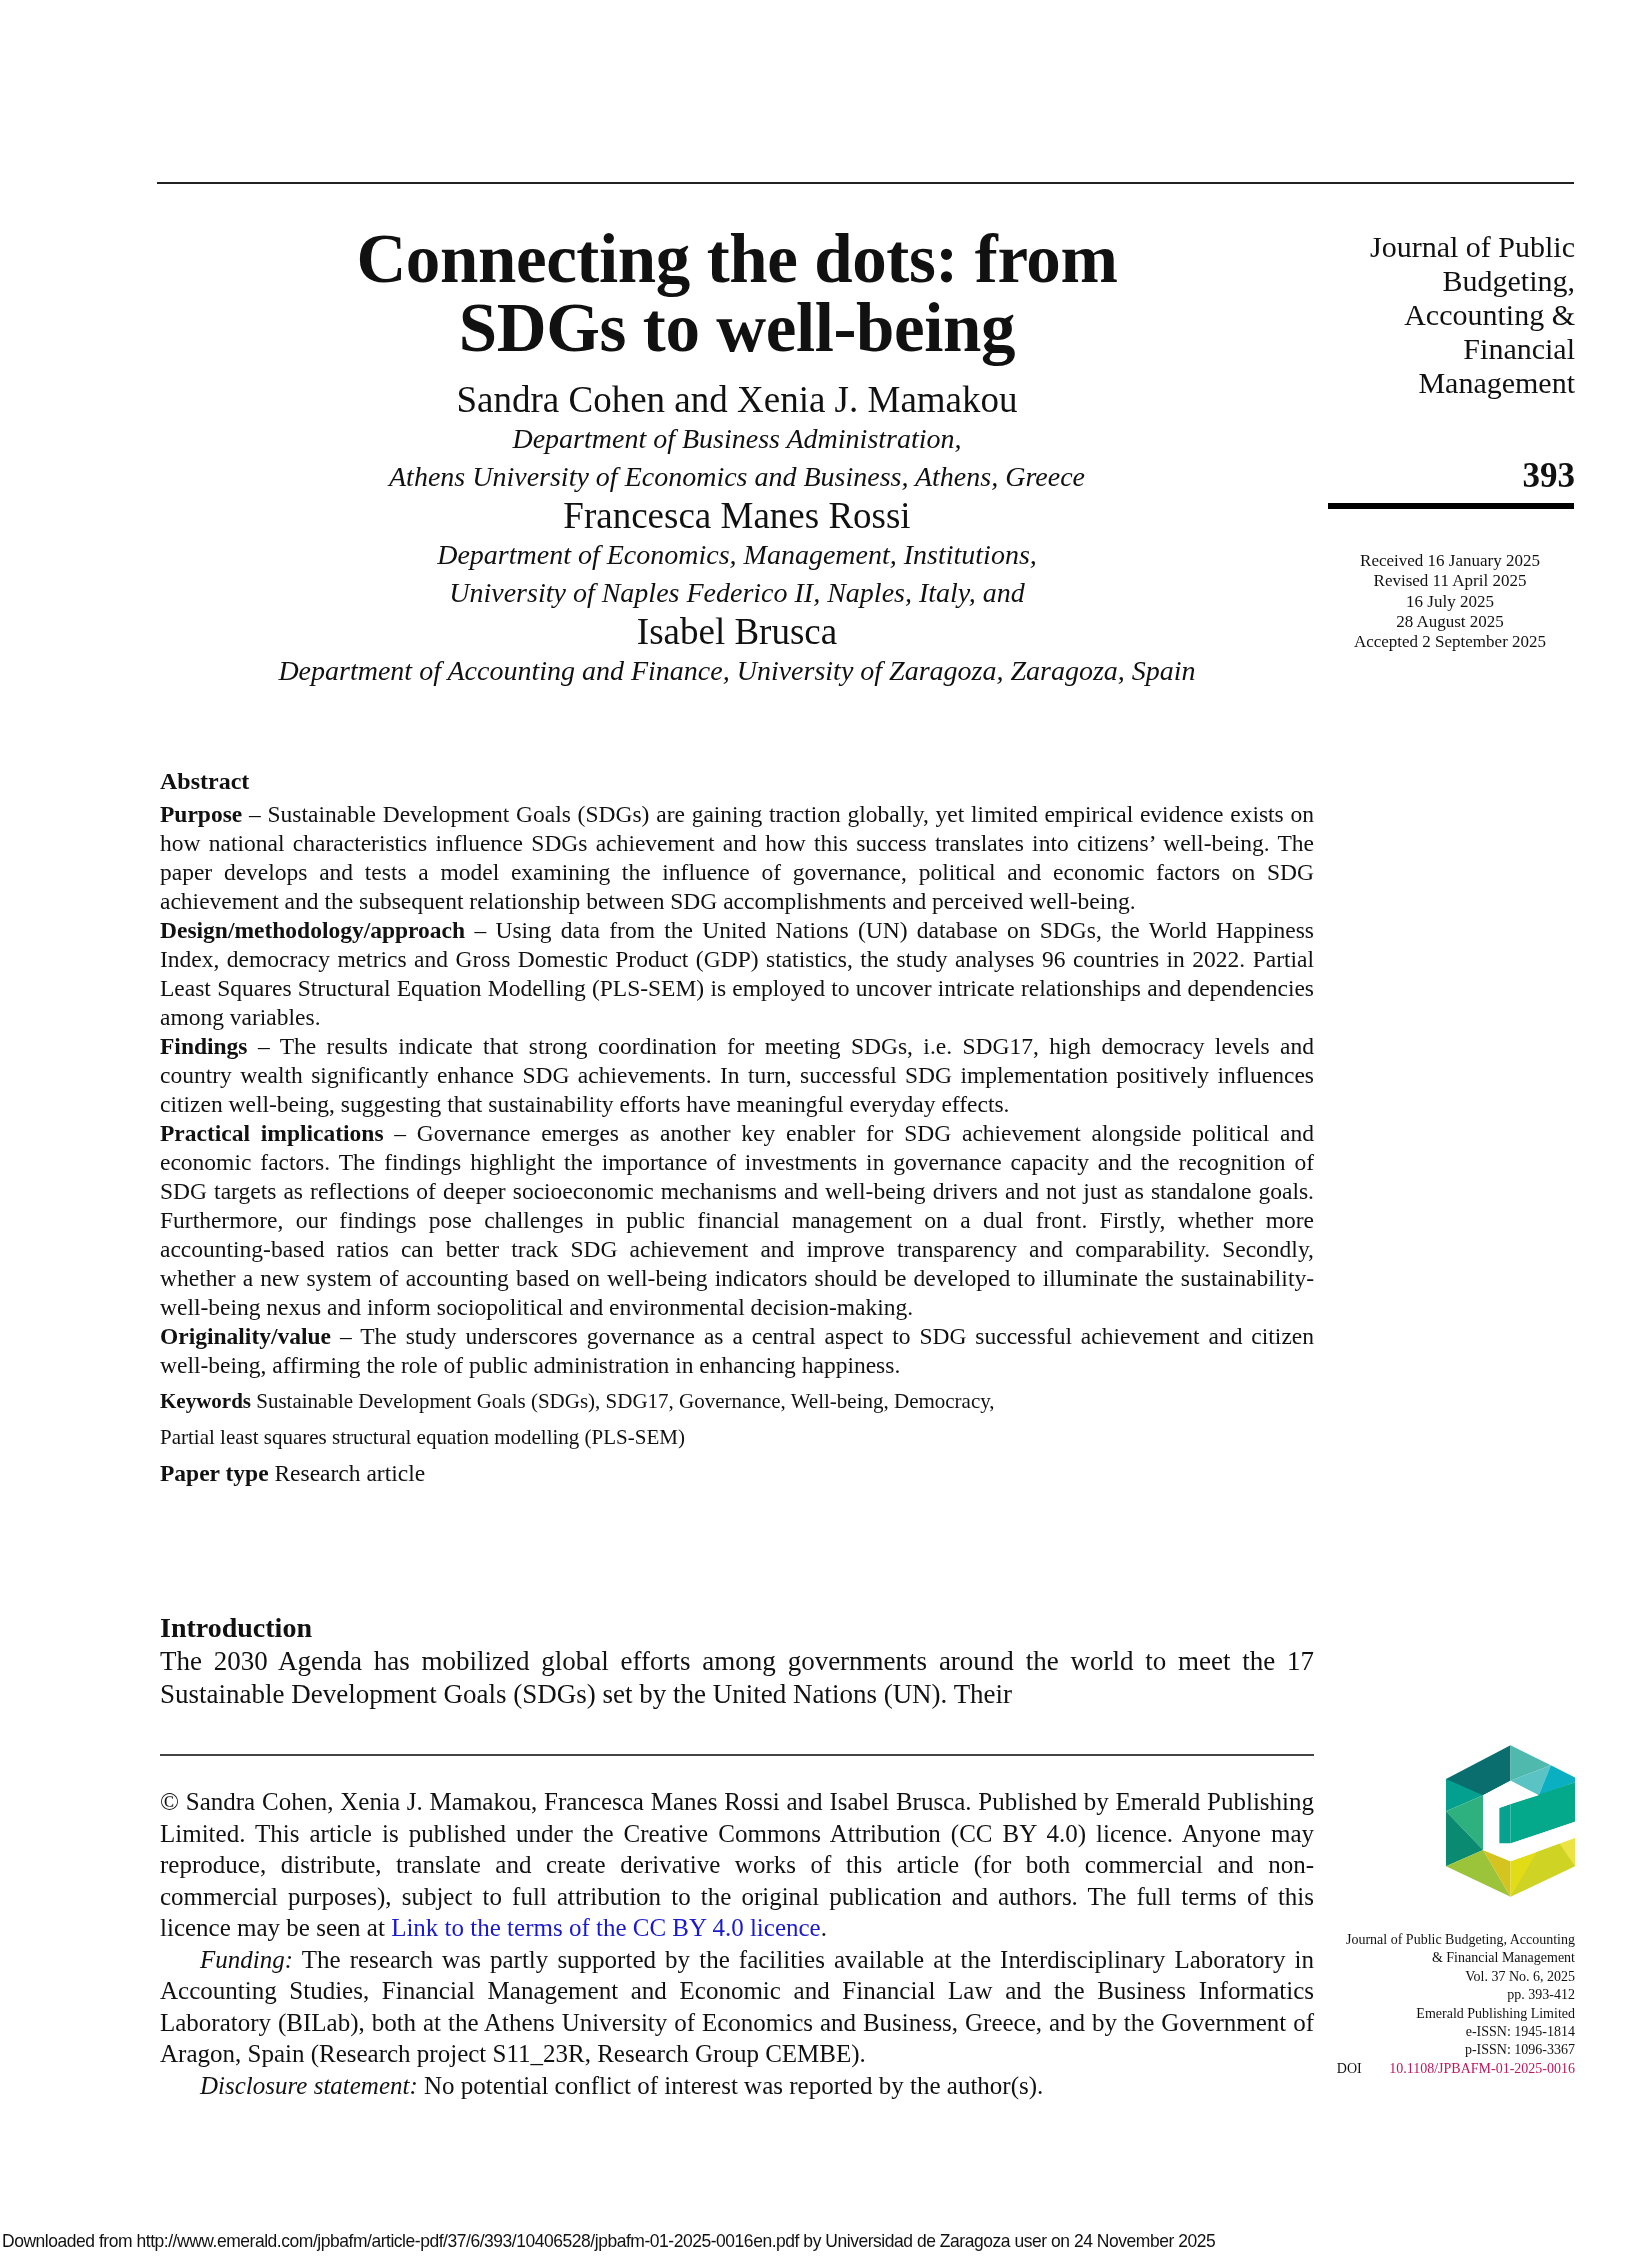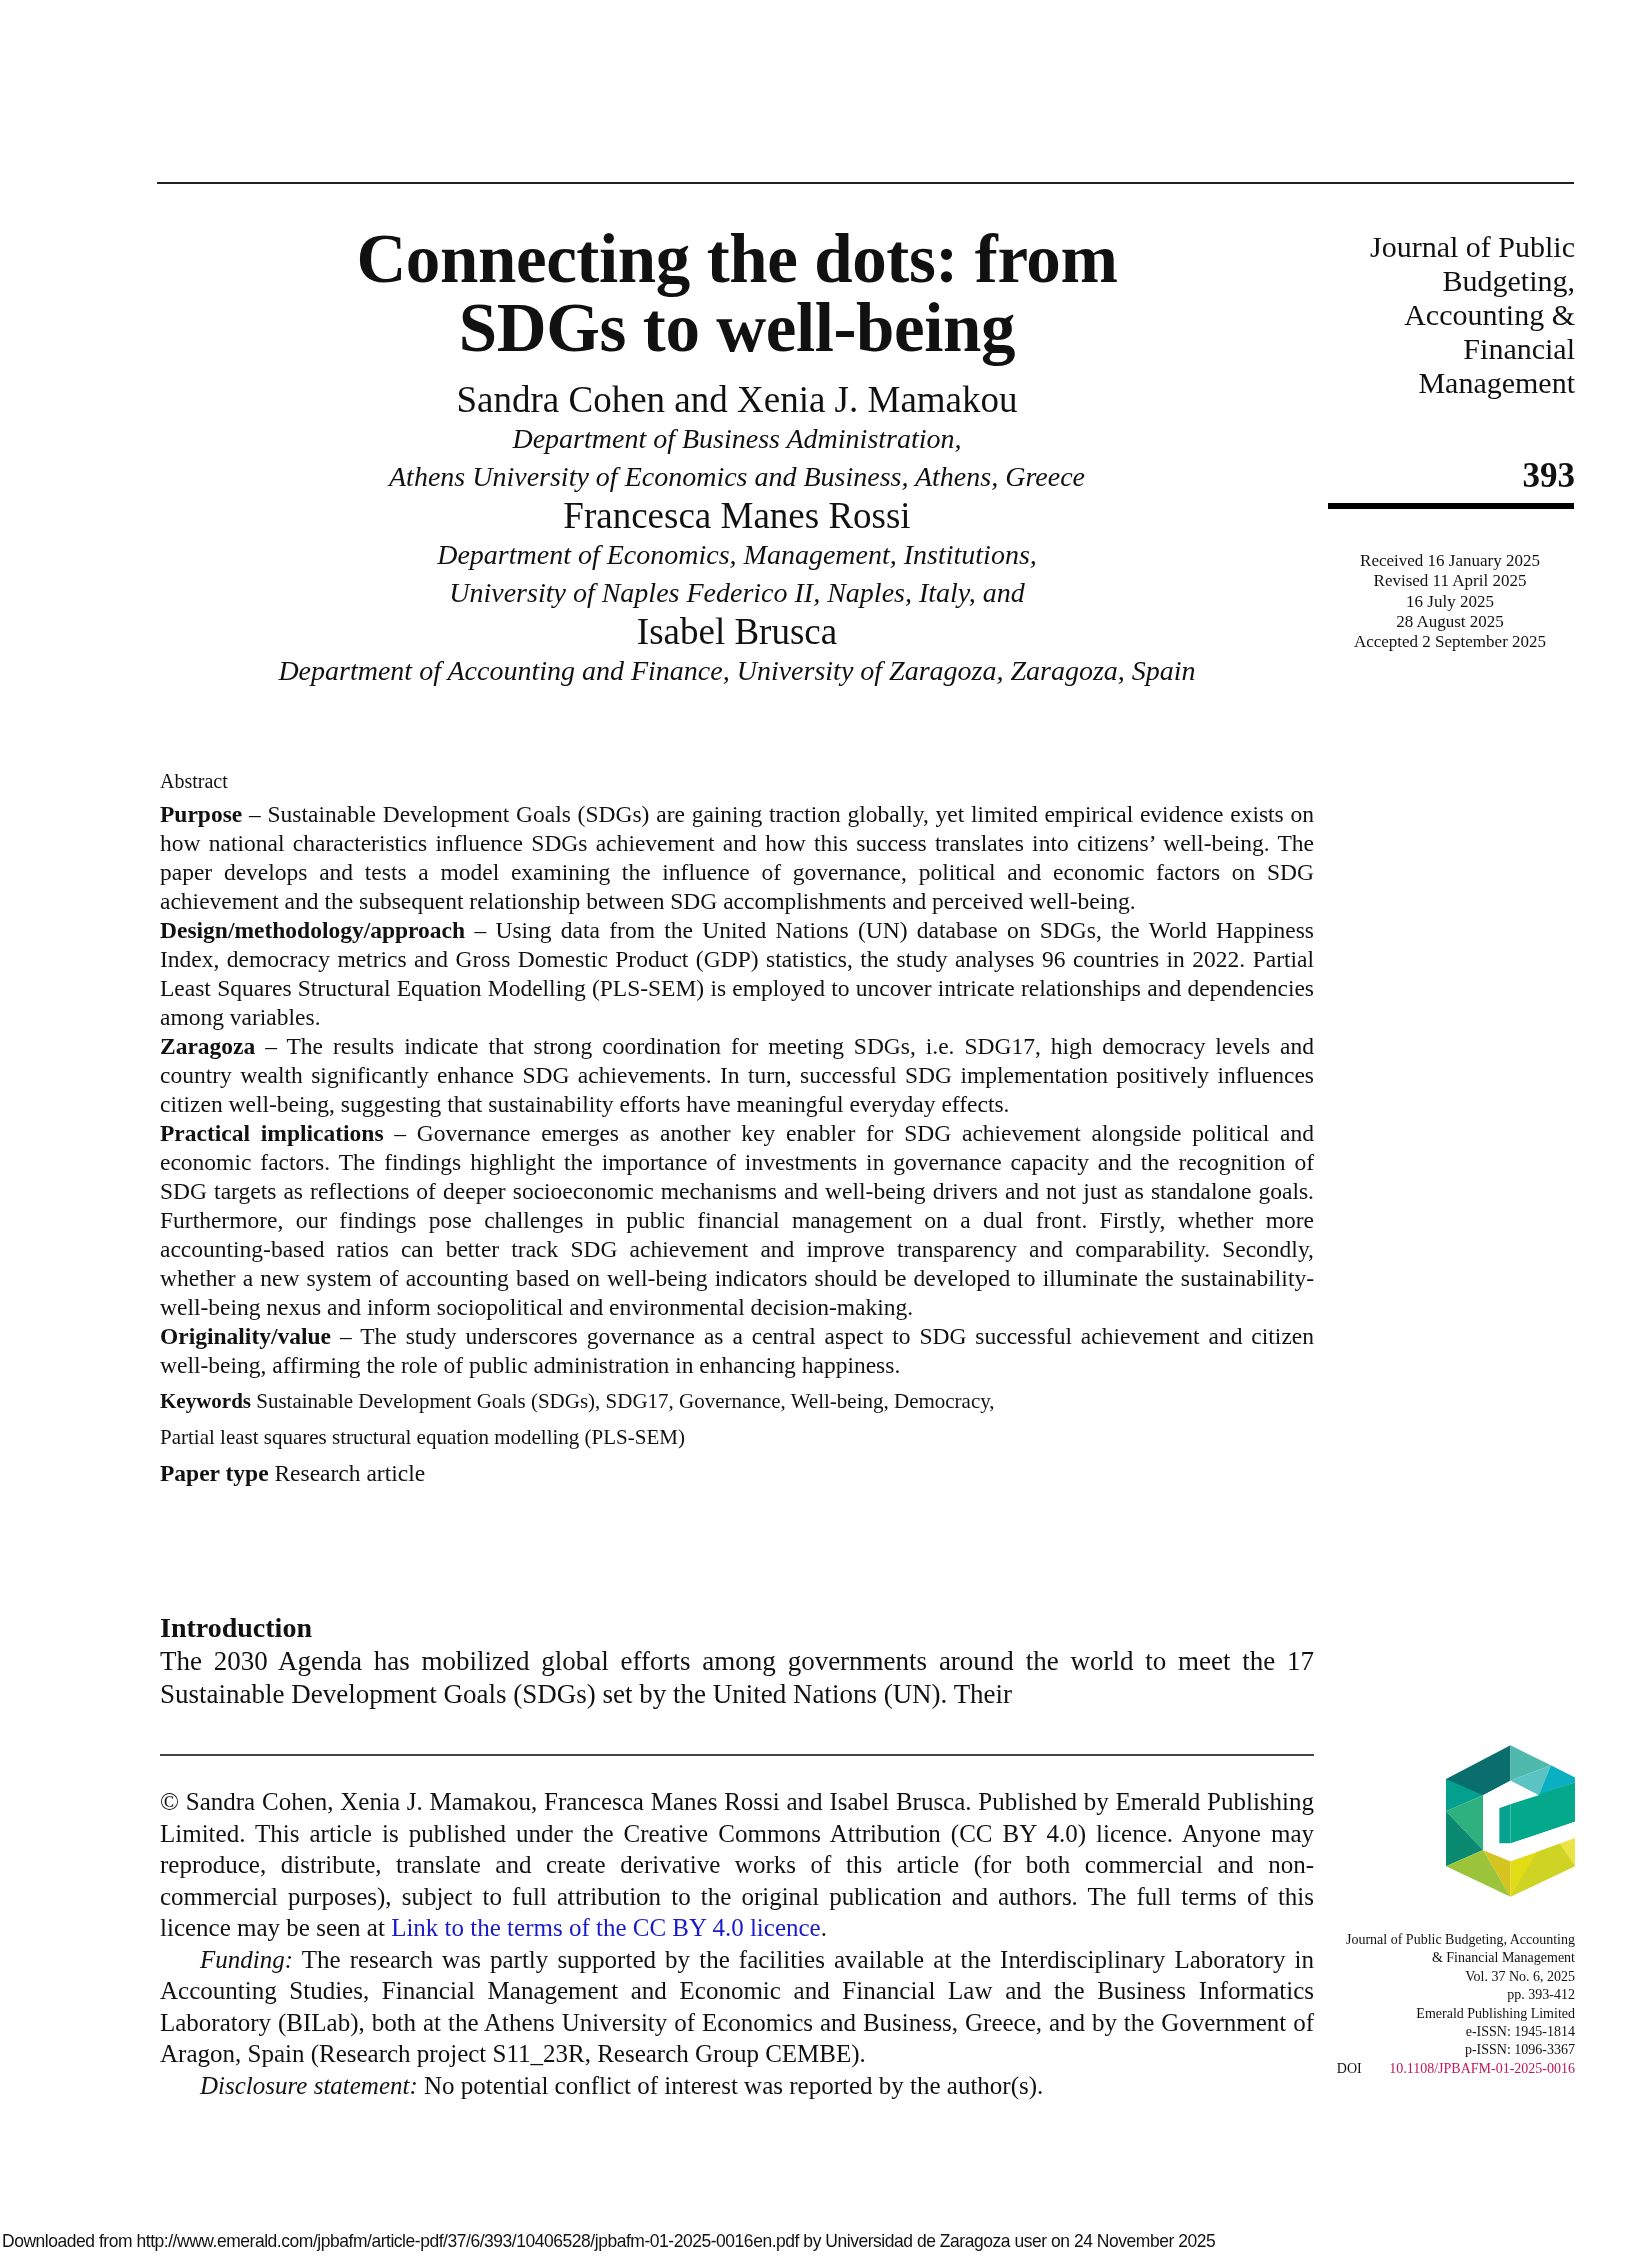--- a/index.html
+++ b/index.html
@@ -16,21 +16,21 @@
       font-weight: bold; font-size: 69px; line-height: 69px; letter-spacing: -0.4px;
     }
     .title span { display: block; }
 
     .authors { position: absolute; left: 0; top: 380px; width: 1154px; text-align: center; }
     .author-name { font-size: 37px; line-height: 40px; display: block; }
     .affil { font-style: italic; font-size: 28px; line-height: 38px; display: block; }
     .affil-wide { margin-left: -27px; margin-right: -27px; }
 
     .abstract { position: absolute; left: 0; top: 762px; width: 1154px; }
-    .abstract h2 { font-size: 20px; font-weight: normal; line-height: 38px; }
+    .abstract h2 { font-size: 24px; font-weight: bold; line-height: 38px; }
     .abs-par { font-size: 23.5px; line-height: 29px; text-align: justify; }
     .abs-par b { font-weight: bold; }
     .kw { font-size: 21px; line-height: 36px; margin-top: 3.2px; }
     .kw b, .ptype b { font-weight: bold; }
     .ptype { font-size: 23.5px; line-height: 36px; }
 
     .intro { position: absolute; left: 0; top: 1610px; width: 1154px; }
     .intro h2 { font-size: 28px; font-weight: bold; line-height: 35px; }
     .intro p { font-size: 27px; line-height: 33px; text-align: justify; }
 
@@ -80,21 +80,21 @@
     <span class="affil">Department of Economics, Management, Institutions,</span>
     <span class="affil">University of Naples Federico II, Naples, Italy, and</span>
     <span class="author-name">Isabel Brusca</span>
     <span class="affil affil-wide">Department of Accounting and Finance, University of Zaragoza, Zaragoza, Spain</span>
   </div>
 
   <section class="abstract">
     <h2>Abstract</h2>
     <p class="abs-par"><b>Purpose</b><span> – </span><span>Sustainable Development Goals (SDGs) are gaining traction globally, yet limited empirical evidence exists on how national characteristics influence SDGs achievement and how this success translates into citizens’ well-being. The paper develops and tests a model examining the influence of governance, political and economic factors on SDG achievement and the subsequent relationship between SDG accomplishments and perceived well-being.</span></p>
     <p class="abs-par"><b>Design/methodology/approach</b><span> – </span><span>Using data from the United Nations (UN) database on SDGs, the World Happiness Index, democracy metrics and Gross Domestic Product (GDP) statistics, the study analyses 96 countries in 2022. Partial Least Squares Structural Equation Modelling (PLS-SEM) is employed to uncover intricate relationships and dependencies among variables.</span></p>
-    <p class="abs-par"><b>Zaragoza</b><span> – </span><span>The results indicate that strong coordination for meeting SDGs, i.e. SDG17, high democracy levels and country wealth significantly enhance SDG achievements. In turn, successful SDG implementation positively influences citizen well-being, suggesting that sustainability efforts have meaningful everyday effects.</span></p>
+    <p class="abs-par"><b>Findings</b><span> – </span><span>The results indicate that strong coordination for meeting SDGs, i.e. SDG17, high democracy levels and country wealth significantly enhance SDG achievements. In turn, successful SDG implementation positively influences citizen well-being, suggesting that sustainability efforts have meaningful everyday effects.</span></p>
     <p class="abs-par"><b>Practical implications</b><span> – </span><span>Governance emerges as another key enabler for SDG achievement alongside political and economic factors. The findings highlight the importance of investments in governance capacity and the recognition of SDG targets as reflections of deeper socioeconomic mechanisms and well-being drivers and not just as standalone goals. Furthermore, our findings pose challenges in public financial management on a dual front. Firstly, whether more accounting-based ratios can better track SDG achievement and improve transparency and comparability. Secondly, whether a new system of accounting based on well-being indicators should be developed to illuminate the sustainability-well-being nexus and inform sociopolitical and environmental decision-making.</span></p>
     <p class="abs-par"><b>Originality/value</b><span> – </span><span>The study underscores governance as a central aspect to SDG successful achievement and citizen well-being, affirming the role of public administration in enhancing happiness.</span></p>
 
     <p class="kw"><b>Keywords</b><span> Sustainable Development Goals (SDGs), SDG17, Governance, Well-being, Democracy,</span><br><span>Partial least squares structural equation modelling (PLS-SEM)</span></p>
     <p class="ptype"><b>Paper type</b><span> Research article</span></p>
   </section>
 
   <section class="intro">
     <h2>Introduction</h2>
     <p>The 2030 Agenda has mobilized global efforts among governments around the world to meet the 17 Sustainable Development Goals (SDGs) set by the United Nations (UN). Their</p>

